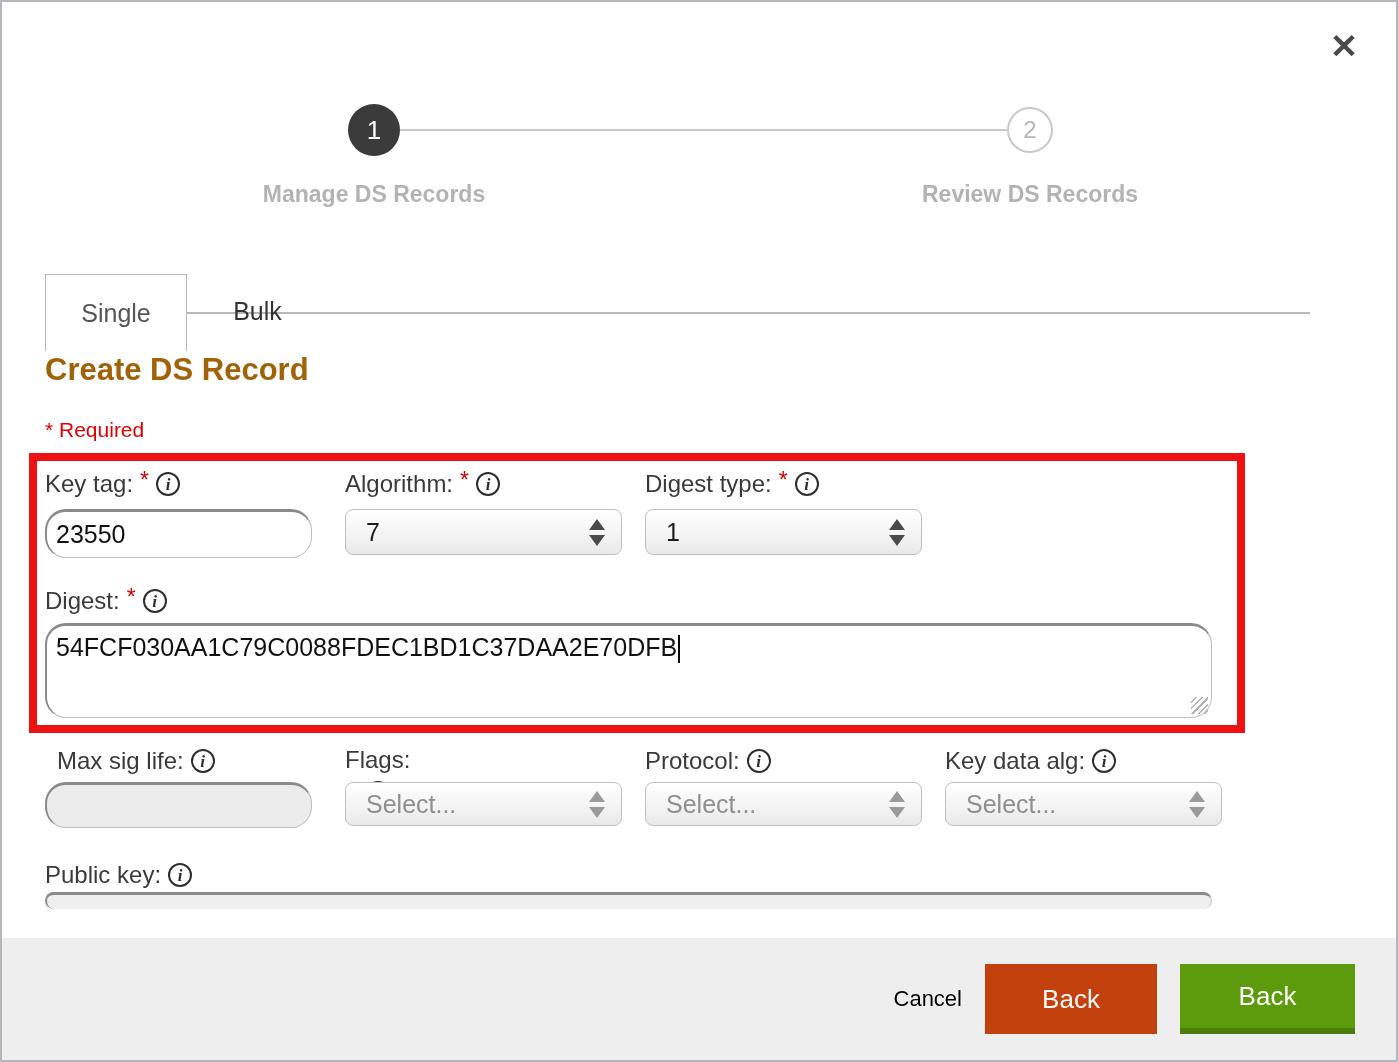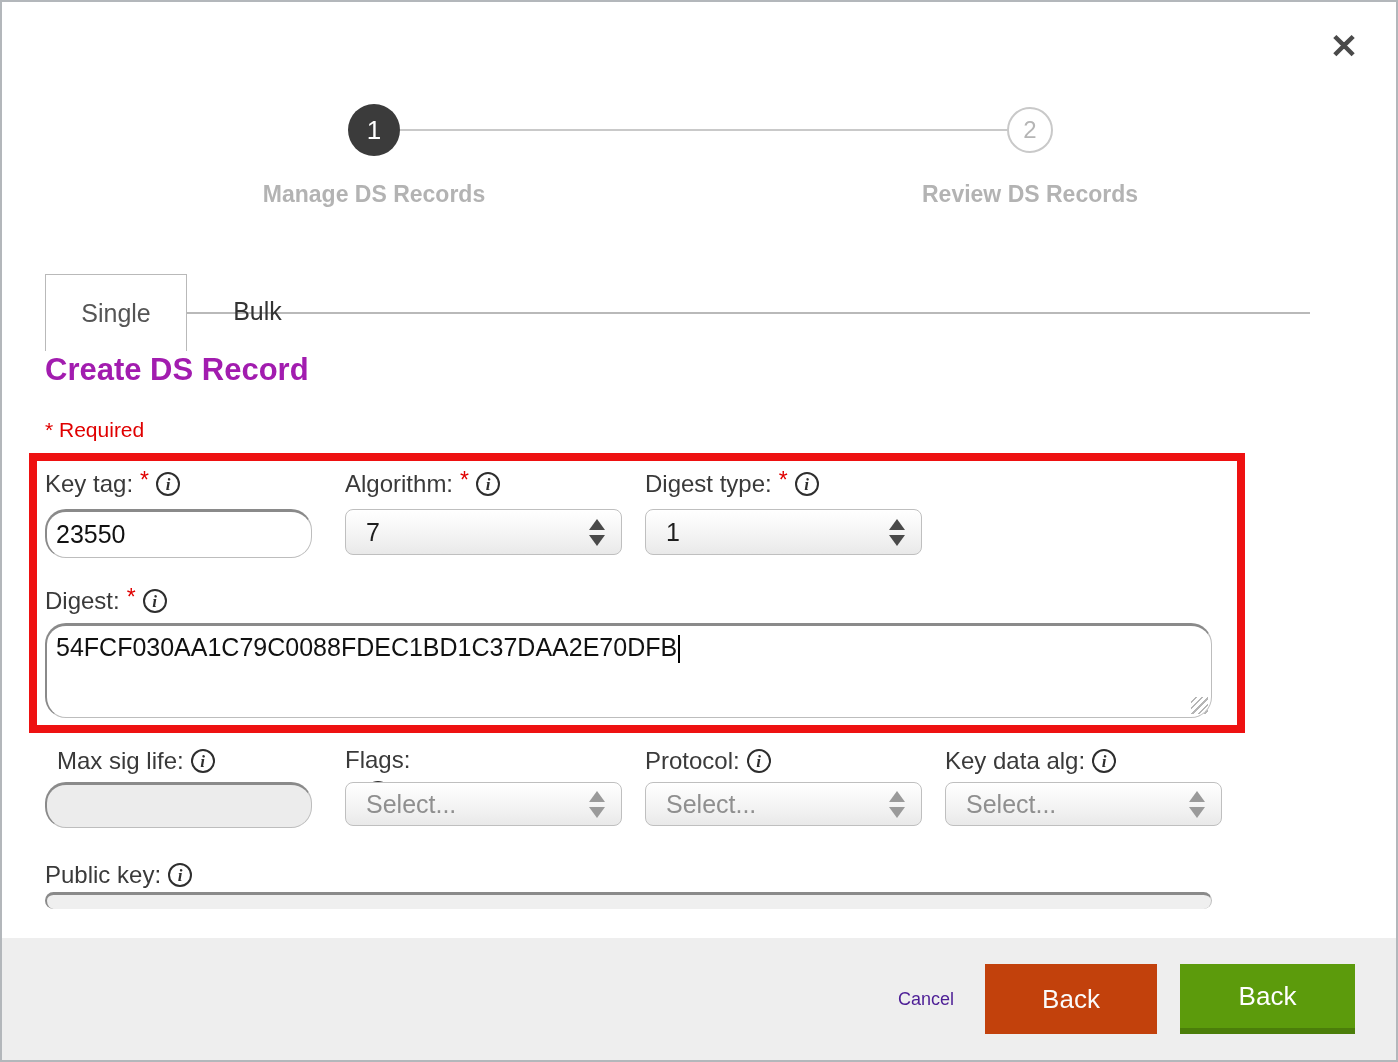--- a/index.html
+++ b/index.html
@@ -19,21 +19,21 @@
   .step-label-1{left:212px;}
   .step-label-2{left:868px;}
 
   
   .tab-underline{position:absolute;left:43px;top:310px;width:1265px;height:2px;background:#b9b9b9;}
   .tab{position:absolute;top:238px;height:74px;display:flex;align-items:center;justify-content:center;
        font-size:25px;color:#555;cursor:pointer;margin-top:34px;}
   .tab-single{left:43px;width:140px;background:#fff;border:1px solid #b9b9b9;border-bottom:none;height:76px;z-index:2;}
   .tab-bulk{left:183px;width:145px;color:#333;}
 
-  .heading{position:absolute;left:43px;top:350px;font-size:31px;font-weight:bold;color:#a21caf;text-align:center;}
+  .heading{position:absolute;left:43px;top:350px;font-size:31px;font-weight:bold;color:#a16207;text-align:center;}
   .required-note{position:absolute;left:43px;top:416px;font-size:21px;color:#e00000;}
 
   
   .highlight-box{position:absolute;left:27px;top:451px;width:1216px;height:280px;
                  box-sizing:border-box;border:8px solid #ee1111;z-index:6;pointer-events:none;}
 
   
   .field-label{position:absolute;display:flex;align-items:center;gap:7px;font-size:24px;color:#3a3a3a;height:30px;}
   .asterisk{color:#e00000;font-size:23px;position:relative;top:-4px;}
   .info-icon{width:24px;height:24px;border:2px solid #2e2e2e;border-radius:50%;box-sizing:border-box;
@@ -66,21 +66,21 @@
                padding:7px 9px;z-index:7;}
   .caret{display:inline-block;width:2px;height:28px;background:#000;vertical-align:middle;margin-left:1px;}
   .resize-handle{position:absolute;right:3px;bottom:3px;width:17px;height:17px;cursor:nwse-resize;
                  background:repeating-linear-gradient(135deg,transparent 0px,transparent 3px,#b5b5b5 3px,#b5b5b5 4.5px);}
   .pubkey-area{position:absolute;left:43px;top:890px;width:1167px;height:17px;background:#efefef;
                border-bottom:none;}
 
   
   .footer{position:absolute;left:0;right:0;bottom:0;height:122px;background:#eeeeee;
           display:flex;align-items:center;justify-content:flex-end;gap:23px;padding-right:41px;box-sizing:border-box;}
-  .cancel-link{color:#4c1d95;font-size:18px;cursor:pointer;margin-right:8px;}
+  .cancel-link{color:#000000;font-size:22px;cursor:pointer;margin-right:0px;}
   .btn{height:70px;display:flex;align-items:center;justify-content:center;font-size:26px;color:#fff;cursor:pointer;box-sizing:border-box;}
   .btn-back{width:172px;background:#c2410c;color:#fbfbfb;cursor:default;}
   .btn-next{width:175px;background:#5c9b0c;border-bottom:6px solid #4b7e0a;}
 </style>
 </head>
 <body>
 
 <div class="page">
 
   <div class="close-x">✕</div>

